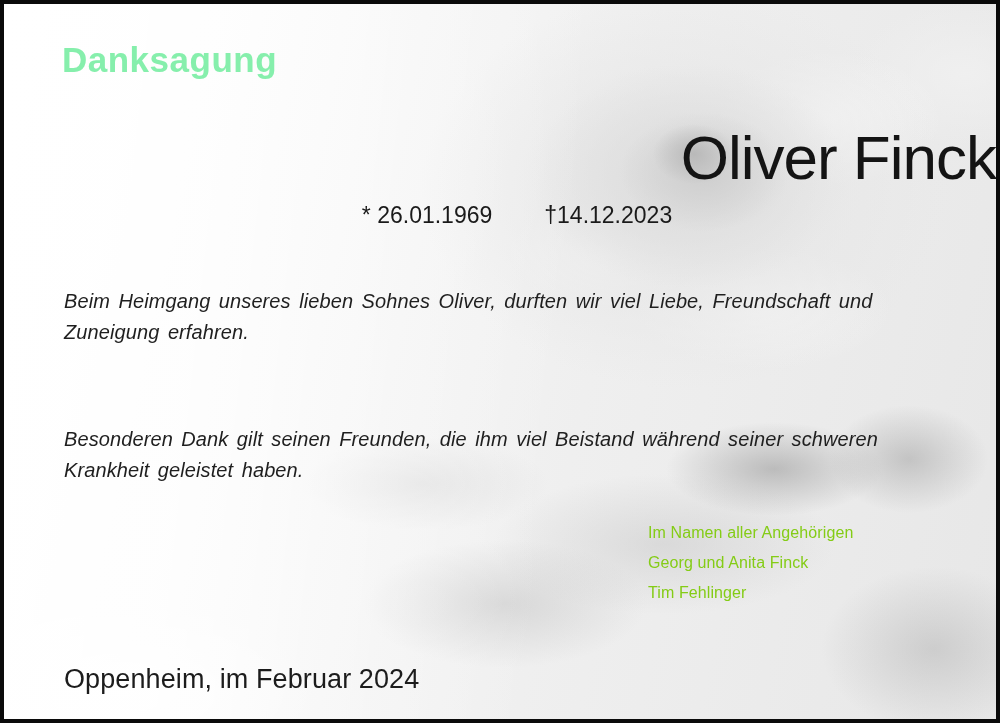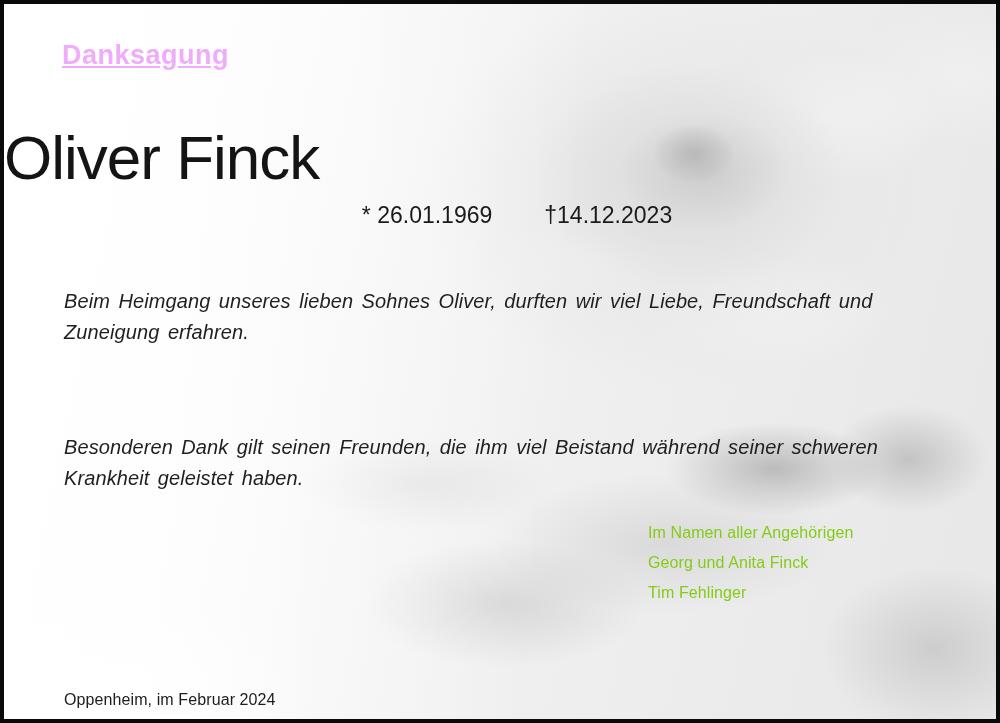--- a/index.html
+++ b/index.html
@@ -40,31 +40,30 @@
       radial-gradient(ellipse 150px 110px at 930px 645px, rgba(172,172,172,.45), rgba(172,172,172,0) 75%),
       radial-gradient(ellipse 220px 90px at 660px 540px, rgba(198,198,198,.5), rgba(198,198,198,0) 78%),
       radial-gradient(ellipse 160px 60px at 420px 480px, rgba(208,208,208,.45), rgba(208,208,208,0) 78%),
       
       linear-gradient(102deg, #ffffff 0%, #f7f7f7 30%, #efefef 58%, #e7e7e7 100%);
   }
 
   .kind-heading {
     position: absolute;
     left: 58px; top: 36px;
-    font-size: 27px;
+    font-size: 35px;
     font-weight: 600;
     letter-spacing: .5px;
-    color: #f0abfc;
-    text-decoration: underline;
+    color: #86efac;
   }
 
   .deceased-name {
     position: absolute;
     left: 0; right: 0; top: 118px;
-    text-align: left;
+    text-align: right;
     font-size: 62px;
     font-weight: 400;
     letter-spacing: -1px;
     color: #141414;
   }
 
   .dates-row {
     position: absolute;
     left: 0; right: 0; top: 198px;
     display: flex;
@@ -81,39 +80,38 @@
     font-size: 20px;
     line-height: 31px;
     letter-spacing: .1px;
     word-spacing: .14em;
     color: #1f1f1f;
     font-style: italic;
   }
   .para .line { white-space: nowrap; }
   .para-1 { top: 282px; }
   .para-2 { top: 351px; }
-  .para-3 { top: 420px; margin-top: 8px; }
+  .para-3 { top: 420px; }
 
   .signature-block {
     position: absolute;
     left: 644px; top: 514px;
     font-size: 16px;
     line-height: 30px;
     letter-spacing: .1px;
     color: #84cc16;
   }
   .signature-block .line { white-space: nowrap; }
 
   .dateline {
     position: absolute;
     left: 60px; top: 660px;
-    font-size: 16px;
+    font-size: 27px;
     letter-spacing: .1px;
     color: #1c1c1c;
-    margin-top: 27px;
   }
 </style>
 </head>
 <body>
 
 <div class="page">
 
   <div class="rose-bg"></div>
 
   <div class="kind-heading">Danksagung</div>

